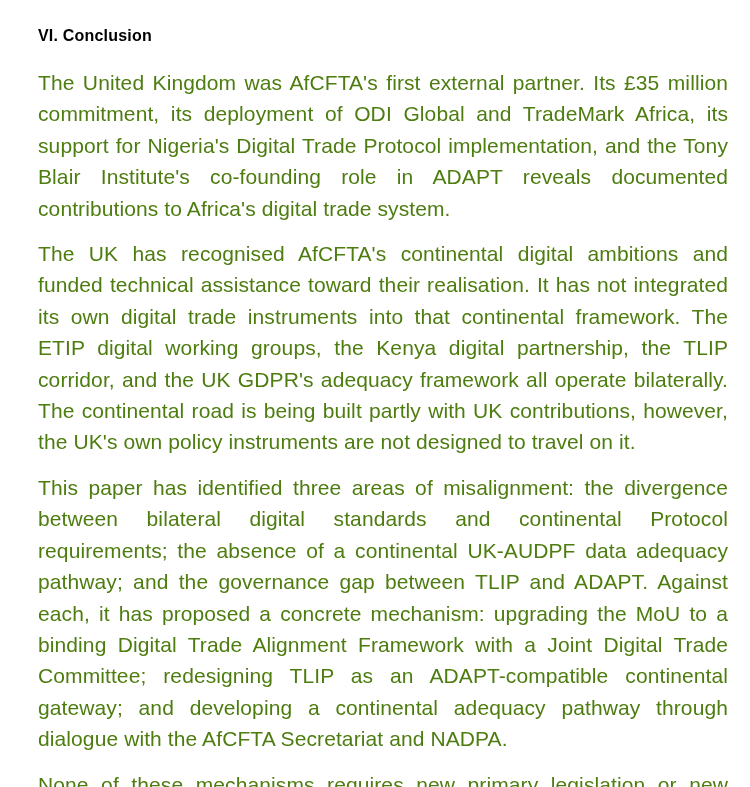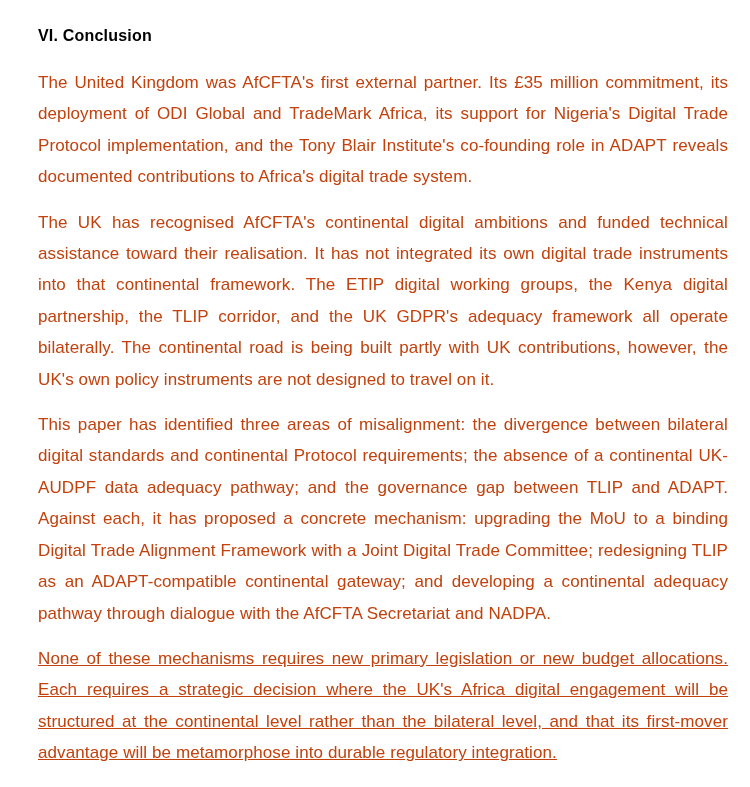--- a/index.html
+++ b/index.html
@@ -25,23 +25,23 @@
   }
   .section-heading {
     font-size: 16px;
     font-weight: 700;
     color: #000000;
     margin: 0 0 22px 0;
     letter-spacing: 0.2px;
     line-height: 19px;
   }
   .para {
-    font-size: 17px;
+    font-size: 21px;
     font-weight: 400;
-    color: #c2410c;
+    color: #4d7c0f;
     line-height: 31.4px;
     text-align: justify;
     margin: 0 0 14px 0;
     letter-spacing: 0.1px;
   }
   .para:last-child {
     margin-bottom: 0;
     text-decoration: underline;
   }
 </style>

